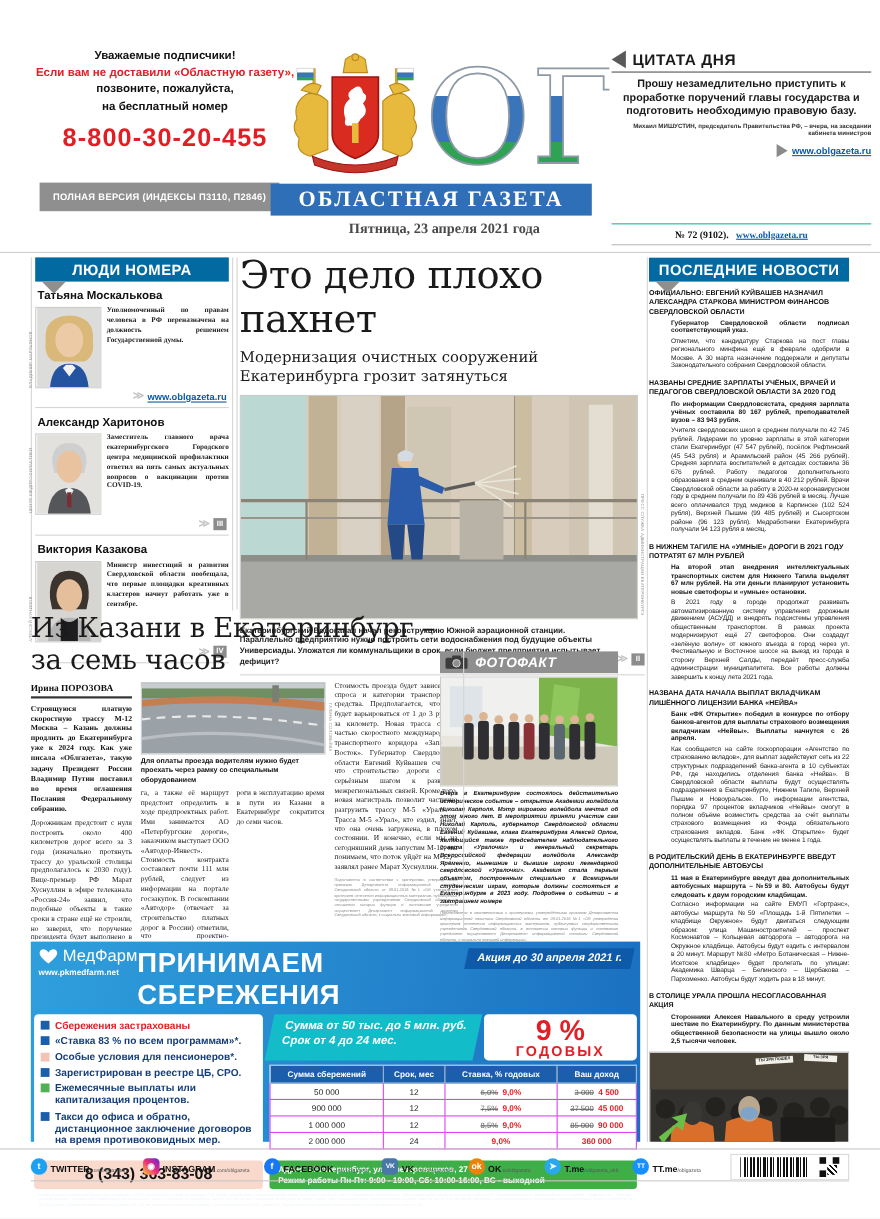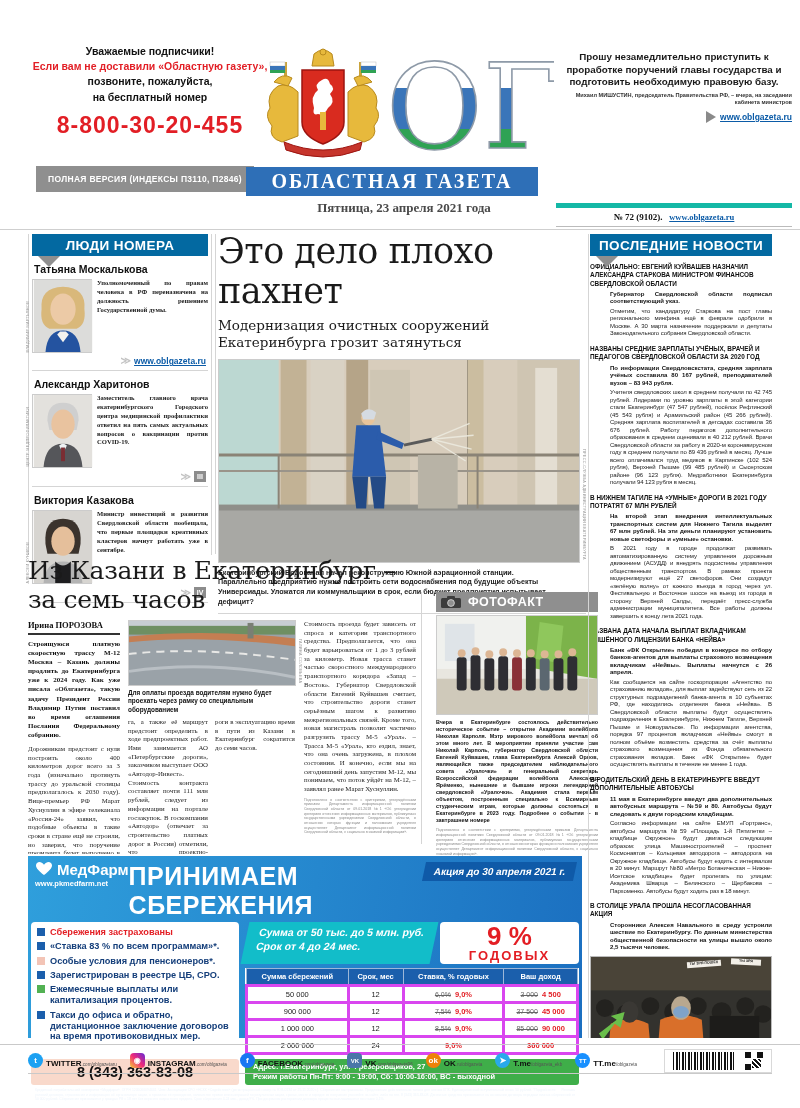--- a/index.html
+++ b/index.html
@@ -22,21 +22,21 @@
 
   .quote { position:absolute; left:556px; top:46px; width:236px; }
   .quote-head { display:flex; align-items:center; gap:6px; border-bottom:1.5px solid #555; padding-bottom:3px; }
   .arrow-left { width:0; height:0; border-top:8px solid transparent; border-bottom:8px solid transparent; border-right:13px solid #5a5a5a; }
   .quote-title { font-weight:bold; font-size:14px; color:#1a1a1a; letter-spacing:.5px; }
   .quote-text { margin-top:5px; text-align:center; font-weight:bold; font-size:9.8px; line-height:1.3; color:#1a1a1a; }
   .quote-author { margin-top:3px; text-align:right; font-weight:bold; font-size:5.6px; line-height:1.3; color:#333; }
   .quote-link-row { margin-top:4px; display:flex; justify-content:flex-end; align-items:center; gap:4px; }
   .arrow-right { width:0; height:0; border-top:6px solid transparent; border-bottom:6px solid transparent; border-left:10px solid #8a8a8a; }
   a.blue-link { color:#0b5ba7; font-weight:bold; font-size:8.5px; text-decoration:underline; }
-  .issue-line { position:absolute; left:556px; top:203px; width:236px; text-align:center; font-family:"Liberation Serif",serif; font-weight:bold; font-size:9px; color:#111; padding:4px 0; border-top:5px solid #14b8a6; border-bottom:1px solid #bbb; }
+  .issue-line { position:absolute; left:556px; top:203px; width:236px; text-align:center; font-family:"Liberation Serif",serif; font-weight:bold; font-size:9px; color:#111; padding:4px 0; border-top:1px solid #14b8a6; border-bottom:1px solid #bbb; }
   .masthead-sep { position:absolute; left:0; top:229px; width:800px; border-top:1px solid #cfcfcf; }
 
   
   .black-banner { position:relative; background:#0369a1; color:#fff; font-weight:bold; font-size:13.5px; height:22px; display:flex; align-items:center; justify-content:center; letter-spacing:.4px; }
   .banner-tri { position:absolute; left:6px; bottom:-11px; width:0; height:0; border-left:11px solid transparent; border-right:11px solid transparent; border-top:11px solid #8f8f8f; }
   .gray-banner { position:relative; background:#8f8f8f; color:#fff; font-weight:bold; font-size:12.5px; height:20px; display:flex; align-items:center; gap:6px; padding-left:4px; letter-spacing:.4px; }
 
   
   .people { position:absolute; left:28px; top:234px; width:184px; height:321px; border-left:1px solid #d5d5d5; border-right:1px solid #d5d5d5; padding:0 3px; }
   .person { padding-top:5px; }
@@ -77,48 +77,48 @@
   .kz-lead { font-family:"Liberation Serif",serif; font-weight:bold; font-size:7px; line-height:1.3; text-align:justify; color:#111; margin-bottom:5px; }
   .serif-body { font-family:"Liberation Serif",serif; font-size:6.8px; line-height:1.28; text-align:justify; color:#222; }
   .kz-mid { width:168px; flex:none; }
   .road-photo { position:relative; width:168px; height:66px; border:1px solid #ccc; }
   .kz-cap { font-weight:bold; font-size:6.4px; line-height:1.3; color:#111; margin:3px 0 4px; }
   .kz-sub { display:flex; gap:7px; }
   .kz-sub > div { width:80px; }
   .kz-c4 { width:112px; flex:none; }
 
   
-  .pf { position:absolute; left:436px; top:592px; width:162px; height:284px; overflow:hidden; }
+  .pf { position:absolute; left:400px; top:592px; width:162px; height:284px; overflow:hidden;font-style:italic; }
   .pf-photo { position:relative; width:162px; height:100px; border:1px solid #ccc; margin-top:3px; }
   .pf-body { font-weight:bold; font-size:5.4px; line-height:1.3; color:#111; text-align:justify; margin-top:4px; }
   .cam { width:22px; height:14px; }
 
   
   .ad { position:absolute; left:28px; top:856px; width:554px; height:182px; background:linear-gradient(100deg,#2f9fdc,#1b6fc0); padding:3px; }
   .ad-head { display:flex; align-items:flex-start; }
   .ad-logo { width:112px; color:#fff; padding:2px 0 0 4px; }
-  .ad-brand { font-weight:bold; font-size:15px; display:flex; align-items:flex-start; gap:4px; }
+  .ad-brand { font-weight:normal; font-size:15px; display:flex; align-items:center; gap:4px; }
   .ad-site { font-weight:bold; font-size:7.5px; margin-top:1px; }
   .ad-headline { color:#fff; font-weight:bold; font-size:25px; letter-spacing:.5px; padding-top:3px; }
   .ad-promo { margin-left:auto; background:#0f5aa8; color:#fff; font-weight:bold; font-size:10px; padding:4px 10px; transform:skewX(-12deg); margin-top:3px; margin-right:4px; white-space:nowrap; }
   .ad-main { display:flex; gap:6px; margin-top:2px; }
   .ad-left { width:208px; background:#fff; border-radius:4px; padding:5px 6px; }
   .bullet { display:flex; gap:5px; font-weight:bold; font-size:9.2px; line-height:1.18; color:#143e7a; margin-bottom:3.5px; }
   .bullet .sq { flex:none; width:8px; height:8px; margin-top:1px; background:#1b5fac; }
   .bullet.b-red { color:#e31e24; }
   .sq.pink { background:#f3c4b6; } .sq.green { background:#52b153; }
   .ad-right { flex:1; position:relative; }
   .ad-right-top { display:flex; align-items:stretch; gap:6px; }
   .sum-box { background:#12bdc9; color:#fff; font-weight:bold; font-size:10.5px; line-height:1.35; padding:3px 12px; transform:skewX(-12deg); }
   .rate-box { background:#fff; border-radius:4px; flex:1; text-align:center; padding:1px 0 2px; }
   .rate-big { color:#e31e24; font-weight:bold; font-size:26px; line-height:1; }
   .rate-word { color:#e31e24; font-weight:bold; font-size:13px; letter-spacing:2px; line-height:1; }
   table.savings { width:100%; border-collapse:collapse; background:#fff; margin-top:4px; }
   table.savings th { background:#1b5fac; color:#fff; font-weight:bold; font-size:7.5px; padding:3px 2px; border:1px solid #9db7d8; }
-  table.savings td { font-size:7.5px; color:#222; text-align:center; padding:2.5px 2px; border:3px solid #d946ef; }
+  table.savings td { font-size:7.5px; color:#222; text-align:center; padding:2.5px 2px; border:1px solid #d946ef; }
   .old { color:#666; text-decoration:line-through; margin-right:4px; font-size:7px; }
   .new { color:#e31e24; font-weight:bold; }
   .ad-bottom { display:flex; gap:6px; margin-top:4px; }
   .ad-phone { width:208px; background:#f9d9cb; color:#111; font-weight:bold; font-size:14.5px; display:flex; align-items:center; justify-content:center; border-radius:3px; padding:3px 0; }
   .ad-addr { flex:1; background:#3fae49; color:#fff; font-weight:bold; font-size:7.5px; line-height:1.35; padding:3px 8px; border-radius:3px; }
   .ad-fine { color:#eef4fb; font-size:3.4px; line-height:1.3; margin-top:3px; padding:0 4px; text-align:justify; }
   .ad-mark { float:right; margin-left:6px; }
 
   
   .footer-sep { position:absolute; left:0; top:1044px; width:800px; border-top:1px solid #c9c9c9; }
@@ -188,20 +188,24 @@
           <stop offset="1" stop-color="#2fa254"></stop>
       </linearGradient>
     </defs>
     <text x="0" y="108" font-family="DejaVu Serif, serif" font-size="118" fill="url(#ogGrad)" stroke="#8e9aa8" stroke-width="1.6">ОГ</text>
   </svg>
 
   <div class="blue-banner">ОБЛАСТНАЯ ГАЗЕТА</div>
   <div class="date-line">Пятница, 23 апреля 2021 года</div>
 
   <div class="quote">
+    <div class="quote-head">
+      <span class="arrow-left"></span>
+      <span class="quote-title">ЦИТАТА ДНЯ</span>
+    </div>
     <div class="quote-text">Прошу незамедлительно приступить к проработке поручений главы государства и подготовить необходимую правовую базу.</div>
     <div class="quote-author">Михаил МИШУСТИН, председатель Правительства РФ, – вчера, на заседании кабинета министров</div>
     <div class="quote-link-row">
       <span class="arrow-right"></span>
       <a href="#" class="blue-link">www.oblgazeta.ru</a>
     </div>
   </div>
   <div class="issue-line">
     <span>№ 72 (9102).</span>&nbsp;&nbsp;
     <a href="#" class="blue-link">www.oblgazeta.ru</a>

